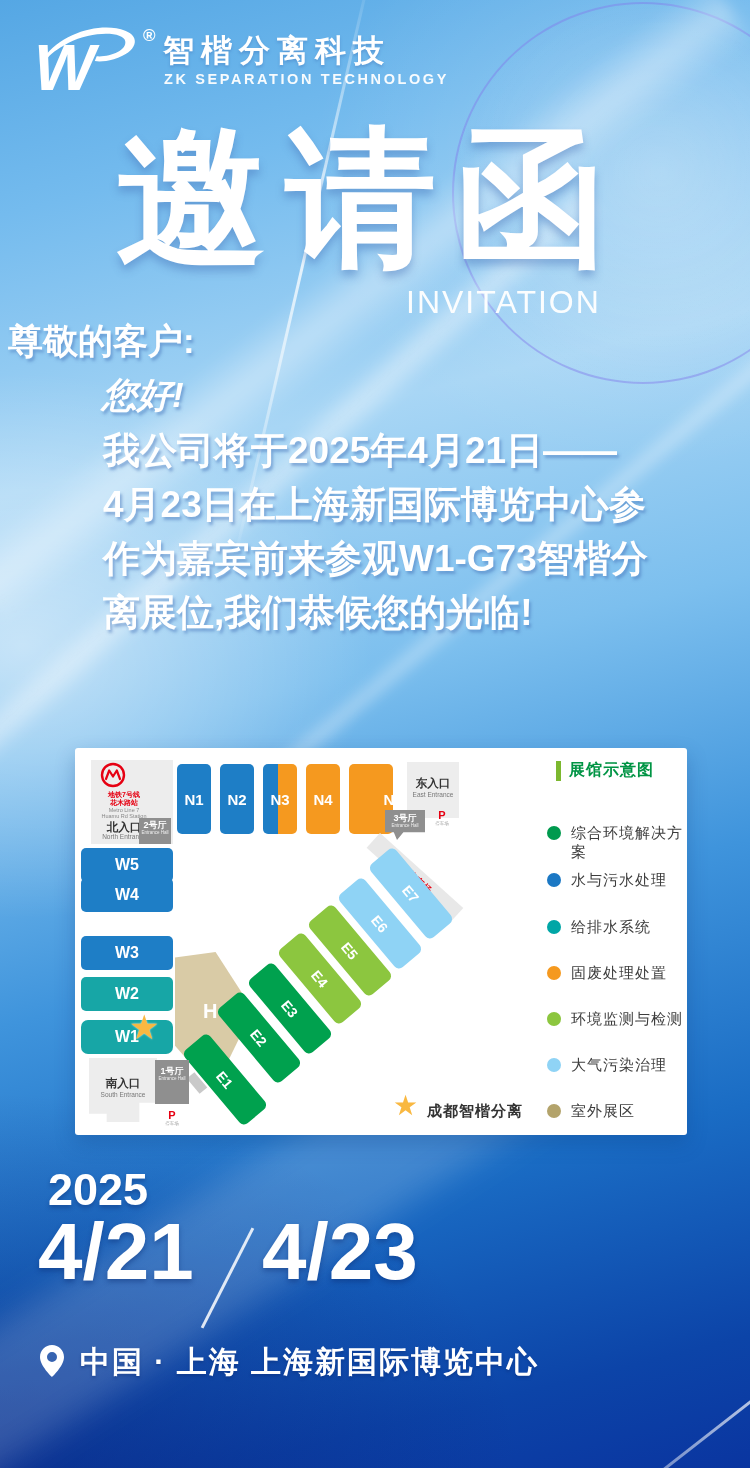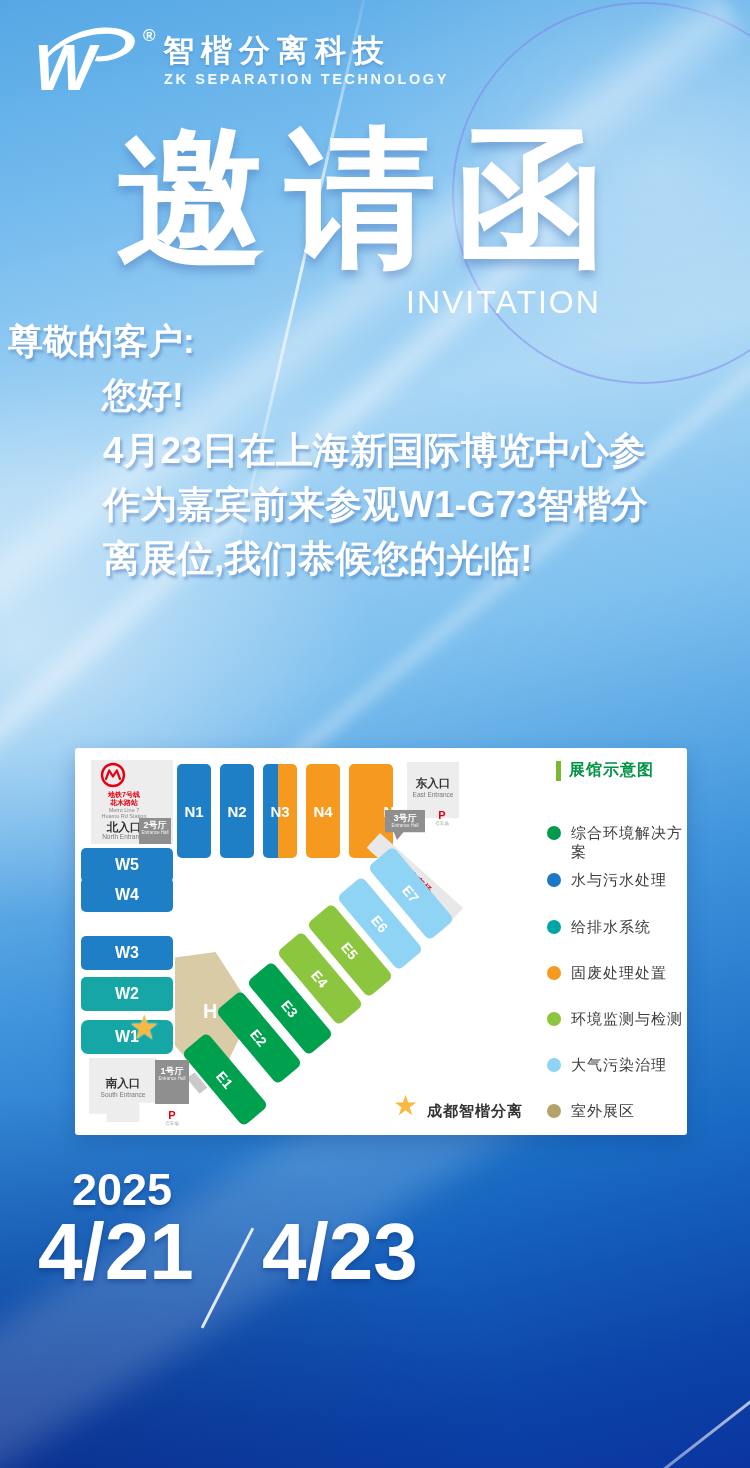--- a/index.html
+++ b/index.html
@@ -36,34 +36,34 @@
   .brand-cn{left:163px; top:30px; font-size:31px; font-weight:700; letter-spacing:7px;
     text-shadow:0 2px 3px rgba(60,110,180,.4);}
   .brand-en{left:164px; top:71px; font-size:14.5px; letter-spacing:2.6px; font-weight:700; opacity:.95;}
   
   .title-cn{left:116px; top:120px; font-size:150px; font-weight:700; letter-spacing:20px; line-height:1.05;
     text-shadow:0 6px 8px rgba(70,115,185,.45);}
   .title-en{left:406px; top:284px; font-size:32px; letter-spacing:2px; opacity:.96;}
   
   .txt-shadow{text-shadow:2px 3px 3px rgba(70,115,185,.5);}
   .salutation{left:8px; top:318px; font-size:35px; font-weight:700;}
-  .greeting{left:102px; top:372px; font-size:35px; font-weight:700;}
+  .greeting{left:102px; top:372px; font-size:35px; font-weight:700;font-style:italic;}
   .body-lines{left:103px; top:424px; font-size:37px; font-weight:700; line-height:54px; width:620px;}
   
   .card{left:75px; top:748px; width:612px; height:387px; background:#fff; border-radius:3px;
     box-shadow:0 8px 20px rgba(15,60,130,.28);}
   .card .abs{position:absolute;}
   .gray-area{background:#ededed; color:#333;}
   .dark-hall{background:#8f8f8f; color:#fff; text-align:center;}
   .hall{border-radius:5px; display:flex; align-items:center; justify-content:center;
     color:#fff; font-weight:700;}
   .c-blue{background:#1e7ec6;} .c-teal{background:#17a6a6;} .c-orange{background:#f5991f;}
   .c-green{background:#00a14e;} .c-lgreen{background:#8cc63f;} .c-lblue{background:#8fd3f5;}
   .split{background:linear-gradient(90deg,#1e7ec6 0 45%,#f5991f 45% 100%);}
-  .hall-n{top:16px; width:34px; height:94px; font-size:15px;}
+  .hall-n{top:16px; width:34px; height:70px; font-size:15px;}
   .n1{left:102px;} .n2{left:145px;} .n3{left:188px;} .n4{left:231px;} .n5{left:274px;padding-left:44px;}
   .hall-w{left:6px; width:92px; height:34px; font-size:16px;}
   .w5{top:100px;} .w4{top:130px;text-align:right;} .w3{top:188px;} .w2{top:229px;} .w1{top:272px;border-radius:7px;}
   .hall-e{width:96px; height:33px; font-size:14px; transform:rotate(50deg); border-radius:6px;}
   .e1{left:102px; top:315px;} .e2{left:136px; top:273px;} .e3{left:167px; top:244px;}
   .e4{left:197px; top:214px;} .e5{left:227px; top:186px;} .e6{left:257px; top:159px;}
   .e7{left:288px; top:129px;}
   .hall-h{left:100px; top:204px; width:78px; height:138px; background:#d9cba6;
     clip-path:polygon(0 4%,52% 0,100% 42%,50% 100%,0 68%);}
   .h-label{left:128px; top:252px; color:#fff; font-size:20px; font-weight:700;}
@@ -101,21 +101,21 @@
   .legend-title{left:494px; top:12px; font-size:16px; font-weight:700; color:#009444; letter-spacing:1px;}
   .lg-dot{left:472px; width:14px; height:14px; border-radius:50%;}
   .lg-label{left:496px; font-size:15px; color:#3d3d3d; letter-spacing:1px;}
   .d0{top:78px;} .d1{top:125px;} .d2{top:172px;} .d3{top:218px;} .d4{top:264px;} .d5{top:310px;} .d6{top:356px;}
   .l0{top:76px;} .l1{top:123px;} .l2{top:170px;} .l3{top:216px;} .l4{top:262px;} .l5{top:308px;} .l6{top:354px;}
   .lgc0{background:#009a4e;} .lgc1{background:#1b78c4;} .lgc2{background:#00a6a6;}
   .lgc3{background:#f5991f;} .lgc4{background:#8cc63f;} .lgc5{background:#8fd3f5;} .lgc6{background:#b3a36b;}
   .star-legend-icon{left:318px; top:344px; font-size:28px; color:#f9b841; line-height:1;}
   .star-legend-label{left:352px; top:354px; font-size:15px; font-weight:700; color:#333; letter-spacing:1px;}
   
-  .year{left:48px; top:1164px; font-size:45px; font-weight:700; text-shadow:0 3px 4px rgba(10,40,110,.4);margin-left:24px;}
+  .year{left:48px; top:1164px; font-size:45px; font-weight:700; text-shadow:0 3px 4px rgba(10,40,110,.4);}
   .date1{left:38px; top:1206px; font-size:80px; font-weight:700; text-shadow:0 3px 5px rgba(10,40,110,.4);}
   .date2{left:262px; top:1206px; font-size:80px; font-weight:700; text-shadow:0 3px 5px rgba(10,40,110,.4);}
   .slash{left:226px; top:1222px; width:3px; height:112px; background:rgba(255,255,255,.85); transform:rotate(27deg);}
   .loc-row{left:40px; top:1342px; display:flex; align-items:center; gap:16px;}
   .loc-text{font-size:30px; font-weight:700; letter-spacing:2px; text-shadow:0 2px 3px rgba(10,40,110,.4);}
 </style>
 </head>
 <body>
 
 <div id="poster">
@@ -137,20 +137,21 @@
   <div class="abs reg white">®</div>
   <div class="abs brand-cn white">智楷分离科技</div>
   <div class="abs brand-en white">ZK SEPARATION TECHNOLOGY</div>
 
   <div class="abs title-cn white">邀请函</div>
   <div class="abs title-en white">INVITATION</div>
 
   <div class="abs salutation white txt-shadow">尊敬的客户:</div>
   <div class="abs greeting white txt-shadow">您好!</div>
   <div class="abs body-lines white txt-shadow">
+    <div>我公司将于2025年4月21日——</div>
     <div>4月23日在上海新国际博览中心参</div>
     <div>作为嘉宾前来参观W1-G73智楷分</div>
     <div>离展位,我们恭候您的光临!</div>
   </div>
 
   <div class="abs card">
 
     <div class="abs gray-area north-area"></div>
     <div class="abs metro-svg">
       <svg width="26" height="26" viewBox="0 0 26 26">
@@ -243,14 +244,22 @@
 
     <div class="abs star-legend-icon">★</div>
     <div class="abs star-legend-label">成都智楷分离</div>
   </div>
 
   <div class="abs year white">2025</div>
   <div class="abs date1 white">4/21</div>
   <div class="abs slash"></div>
   <div class="abs date2 white">4/23</div>
 
+  <div class="abs loc-row">
+    <span>
+      <svg width="24" height="32" viewBox="0 0 24 32">
+        <path d="M12 0C5.4 0 0 5.4 0 12c0 9 12 20 12 20s12-11 12-20C24 5.4 18.6 0 12 0zm0 17a5 5 0 1 1 0-10 5 5 0 0 1 0 10z" fill="#ffffff"></path>
+      </svg>
+    </span>
+    <span class="loc-text white">中国 · 上海  上海新国际博览中心</span>
+  </div>
 
 </div>
 
 </body></html>

